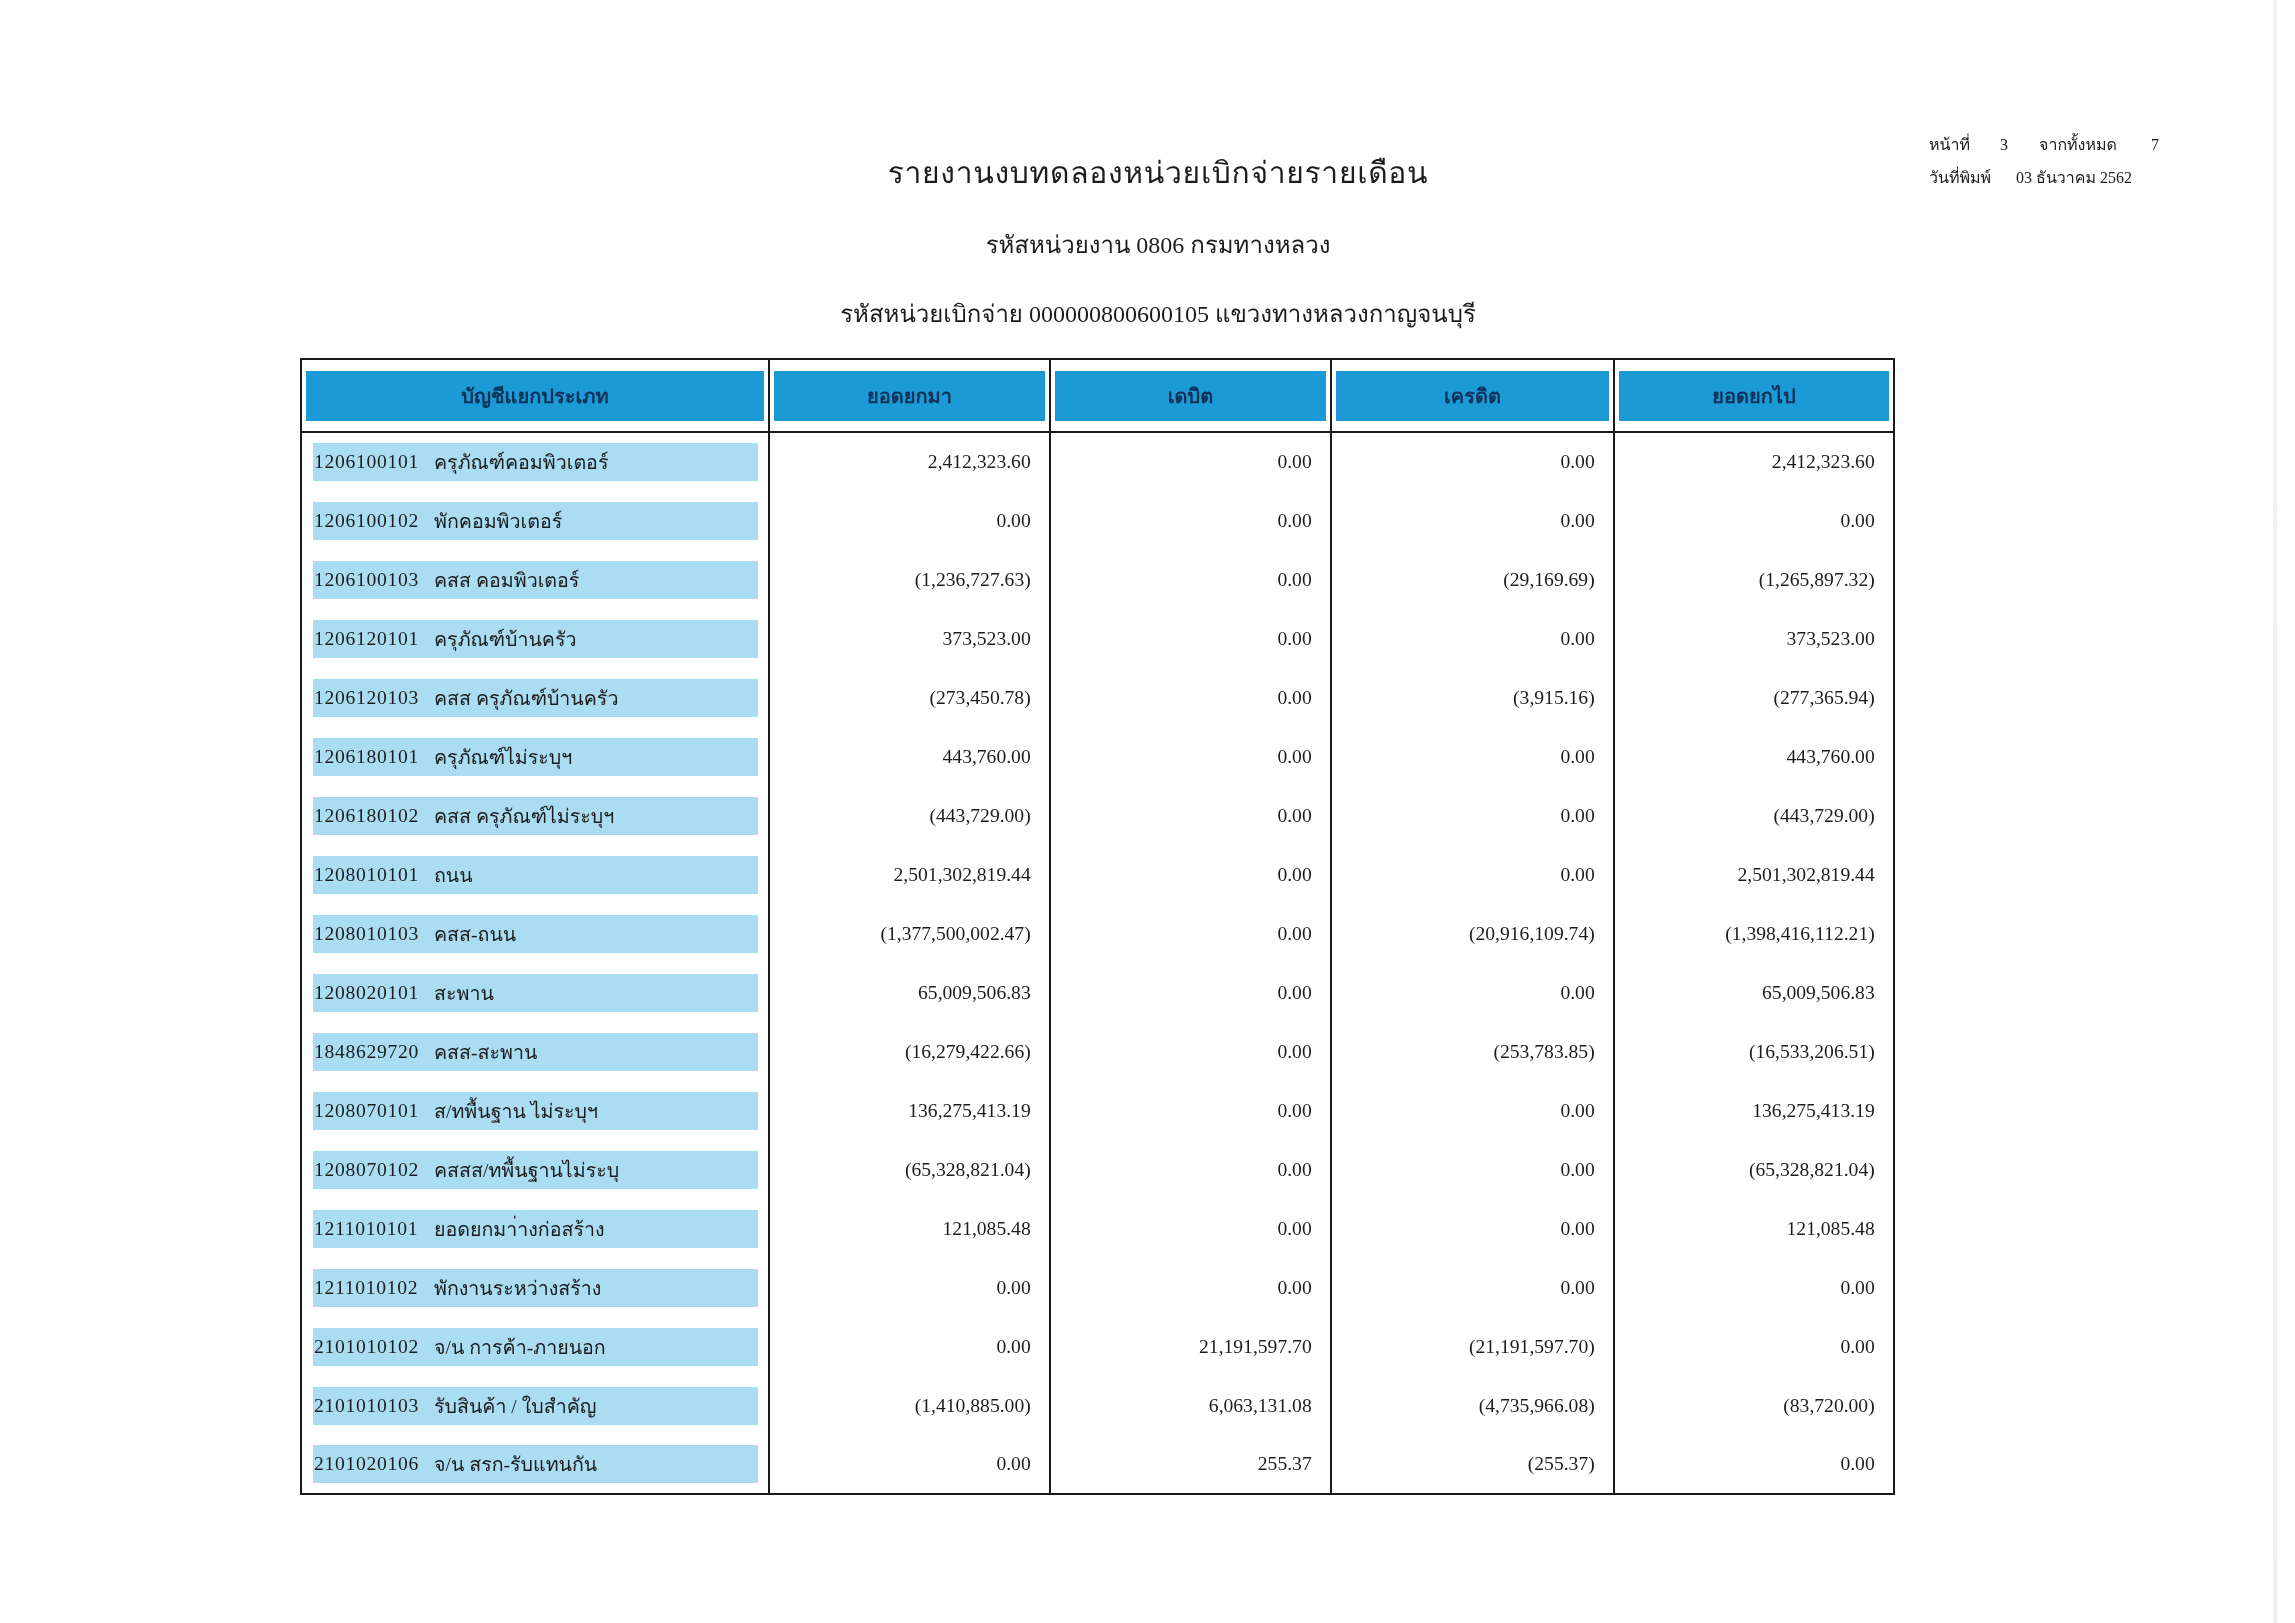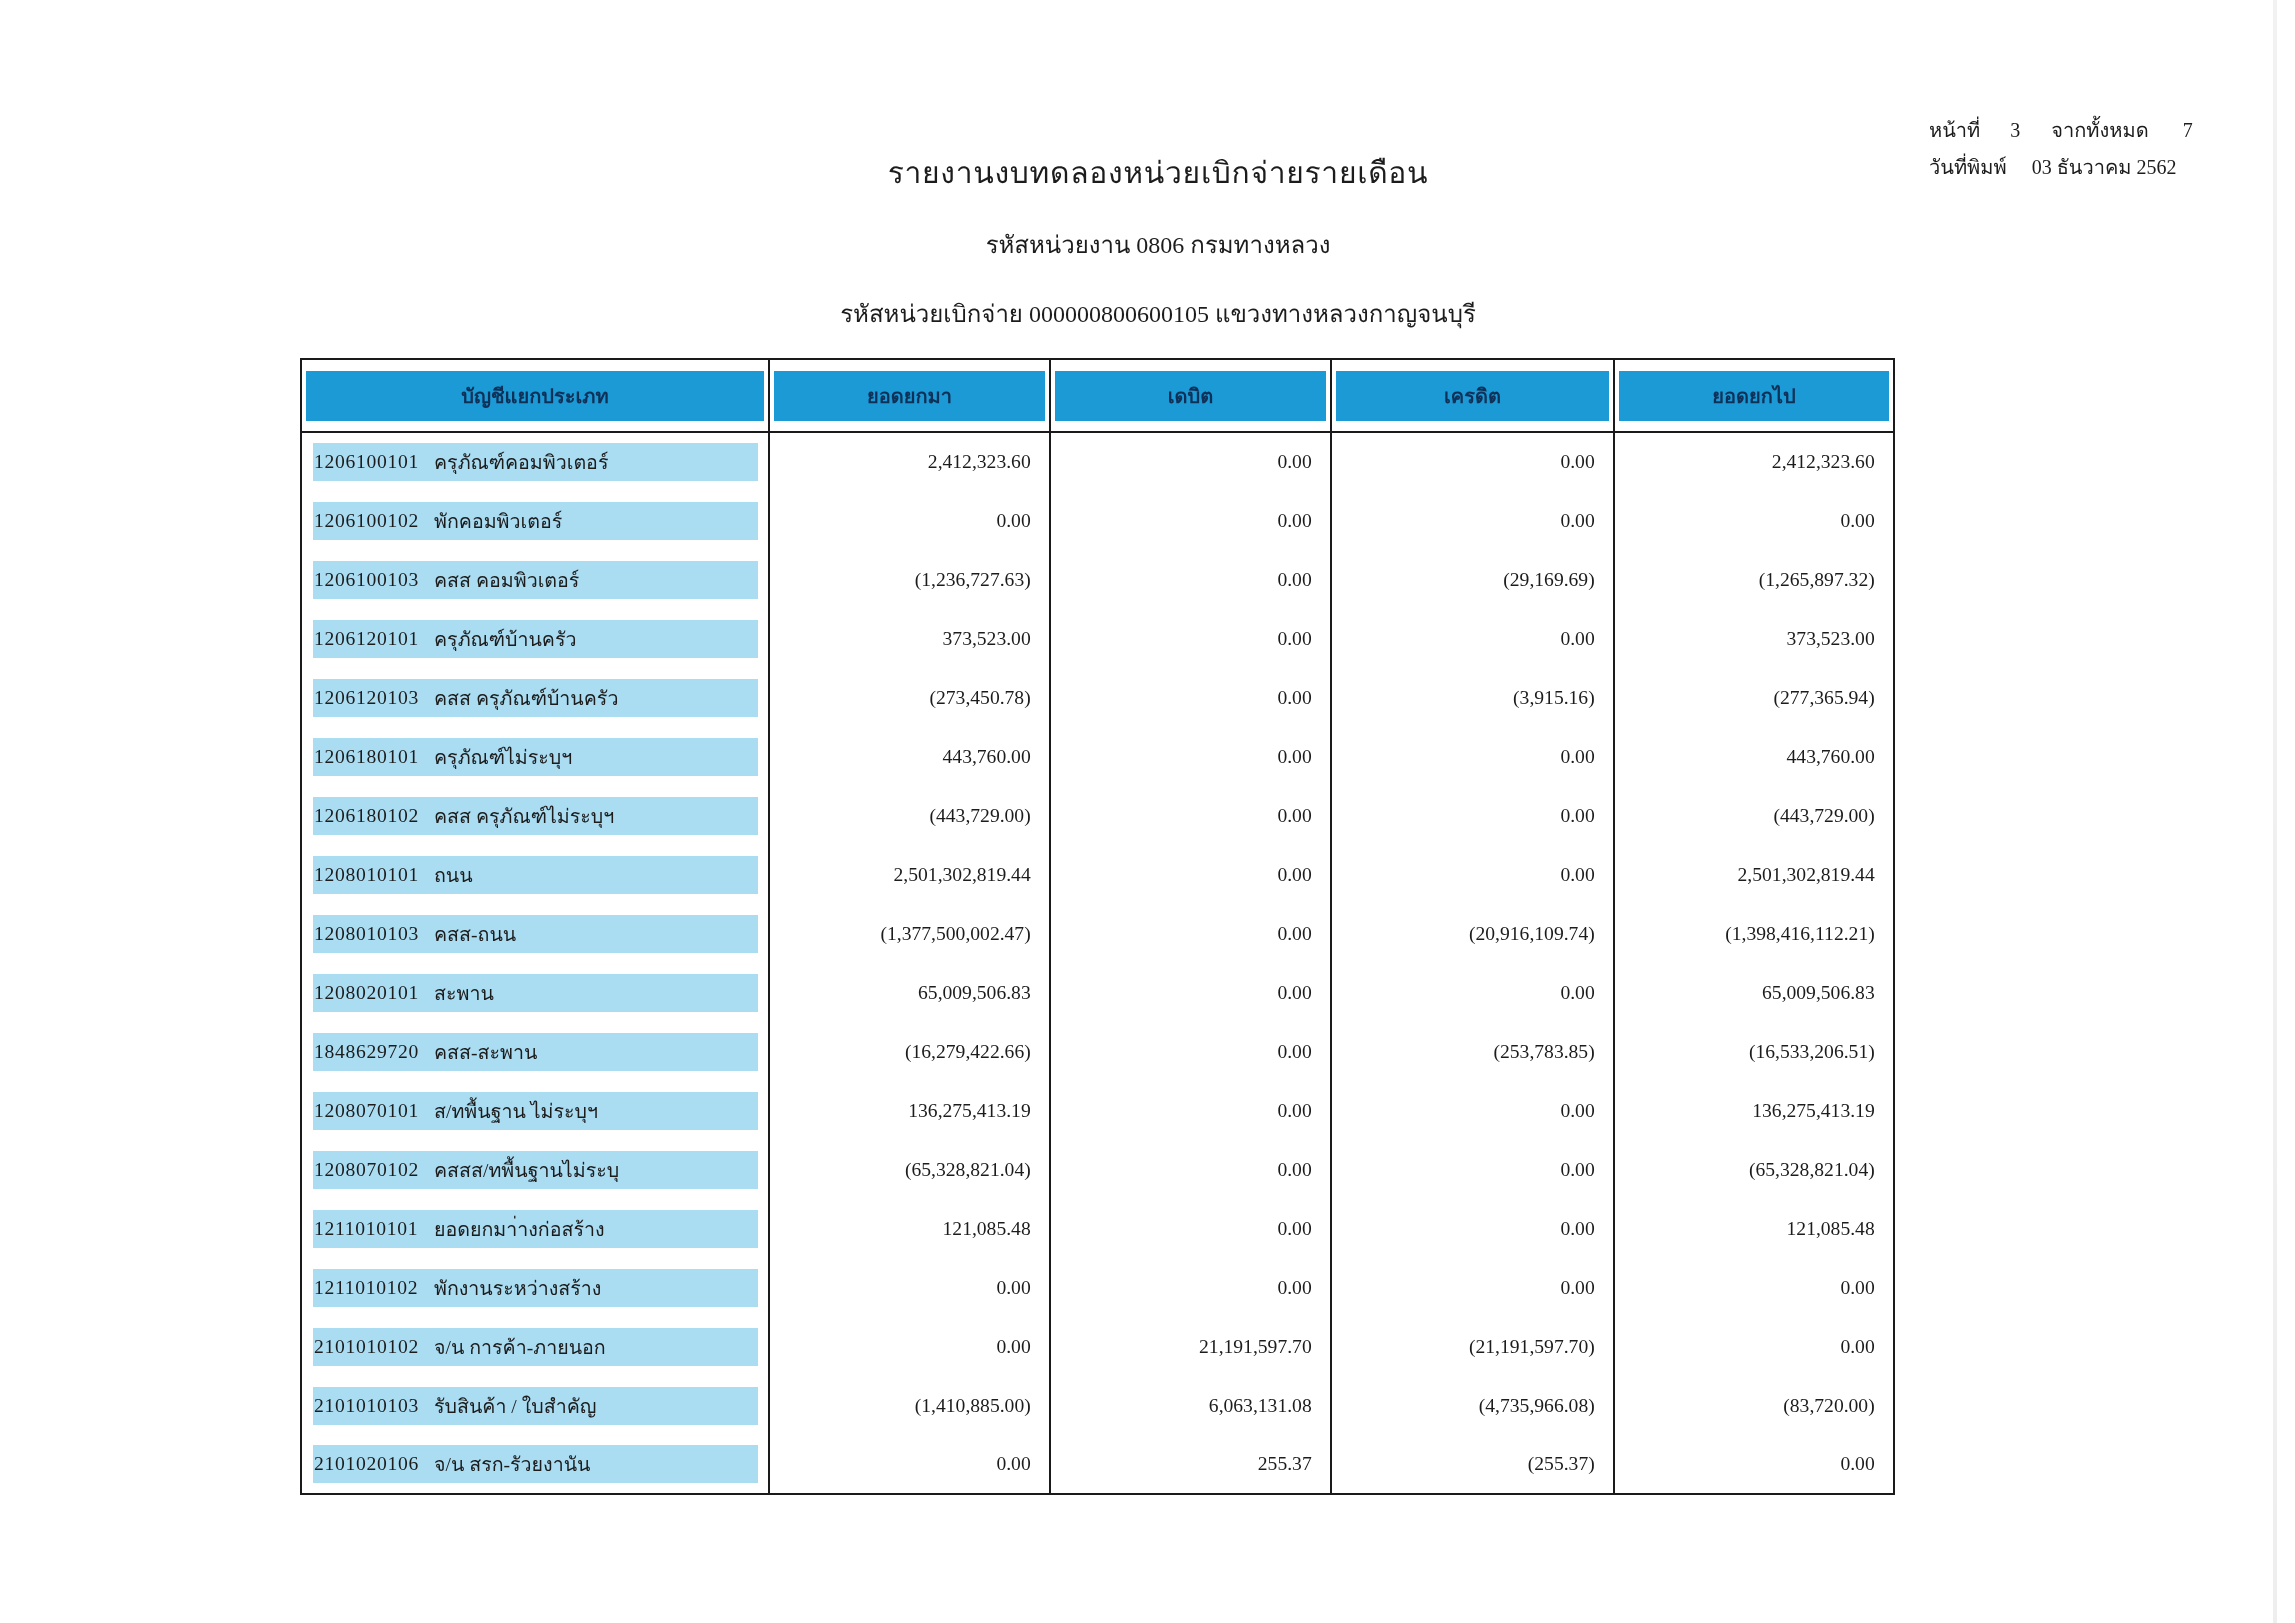--- a/index.html
+++ b/index.html
@@ -14,22 +14,22 @@
   body{
     width:2295px;height:1623px;position:relative;overflow:hidden;
     font-family:"Liberation Serif","DejaVu Serif",serif;color:var(--ink);
   }
   .page{position:absolute;inset:0;background:#ffffff;}
   
   .scan-edge{position:absolute;top:0;right:18.3px;width:3.9px;height:100%;
     background:linear-gradient(#d9d9d9,#cfcfcf);opacity:.35;}
 
   
-  .page-info{position:absolute;left:1929px;top:120px;width:366px;
-    font-size:20px;line-height:1.0;}
+  .page-info{position:absolute;left:1929px;top:137px;width:366px;
+    font-size:16px;line-height:1.0;}
   .page-info .line{display:flex;align-items:baseline;margin-bottom:17px;}
   .page-info .lbl{display:inline-block;}
   .pi-val1{margin-left:30px;}
   .pi-lbl2{margin-left:31px;}
   .pi-val2{margin-left:34px;}
   .pi-date{margin-left:25px;}
 
   
   .title-block{position:absolute;left:651px;top:149px;width:1014px;text-align:center;}
   .title-block h1{font-size:30px;font-weight:normal;letter-spacing:0.7px;}
@@ -339,21 +339,21 @@
     <td class="num">(1,410,885.00)</td>
     <td class="num">6,063,131.08</td>
     <td class="num">(4,735,966.08)</td>
     <td class="num">(83,720.00)</td>
   </tr>
 
   <tr>
     <td class="acct">
       <div class="bar">
         <span class="code">2101020106</span>
-        <span class="nm">จ/น สรก-รัวยงานัน</span>
+        <span class="nm">จ/น สรก-รับแทนกัน</span>
       </div>
     </td>
     <td class="num">0.00</td>
     <td class="num">255.37</td>
     <td class="num">(255.37)</td>
     <td class="num">0.00</td>
   </tr>
 </tbody>
   </table>
 </div>

